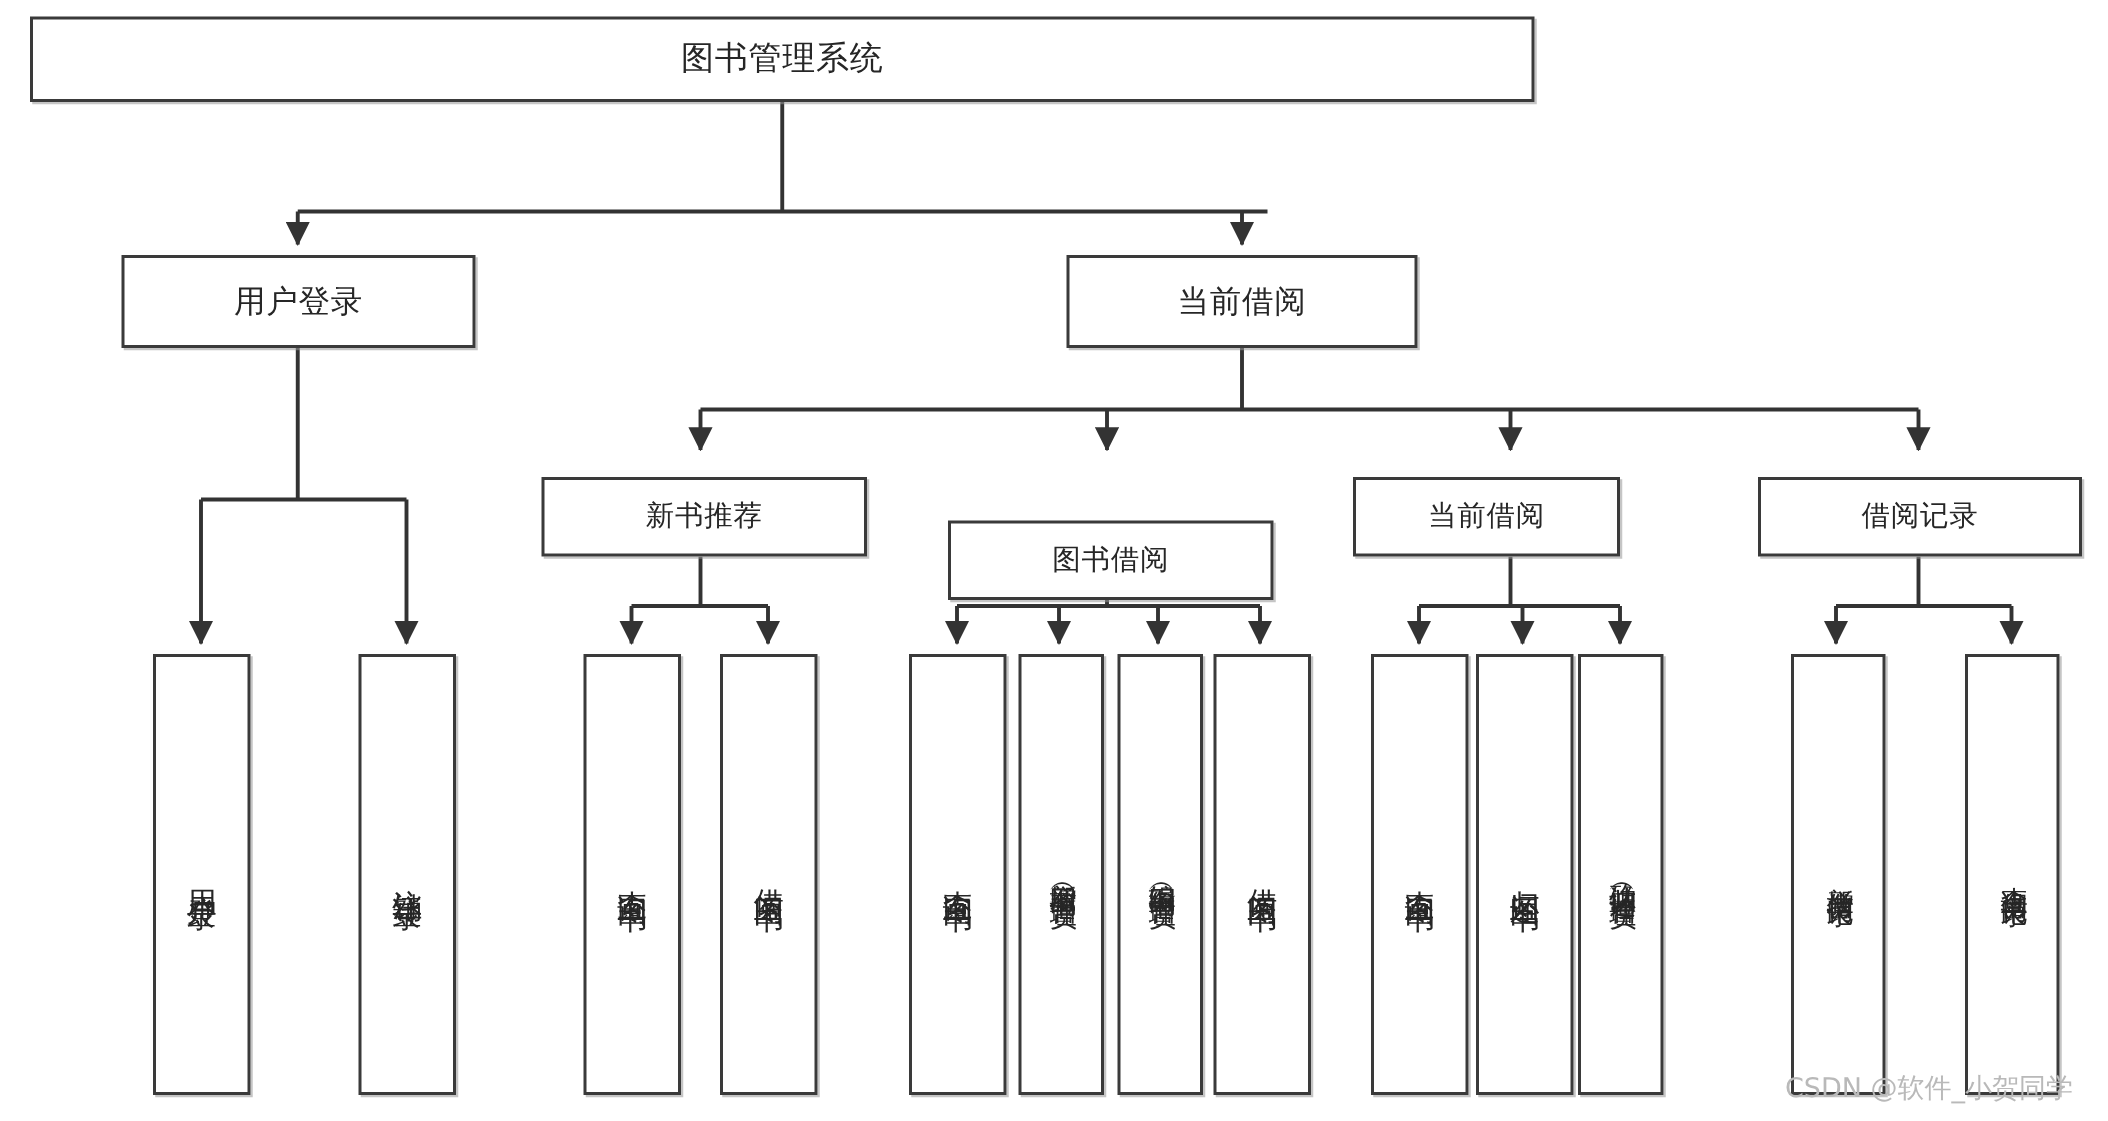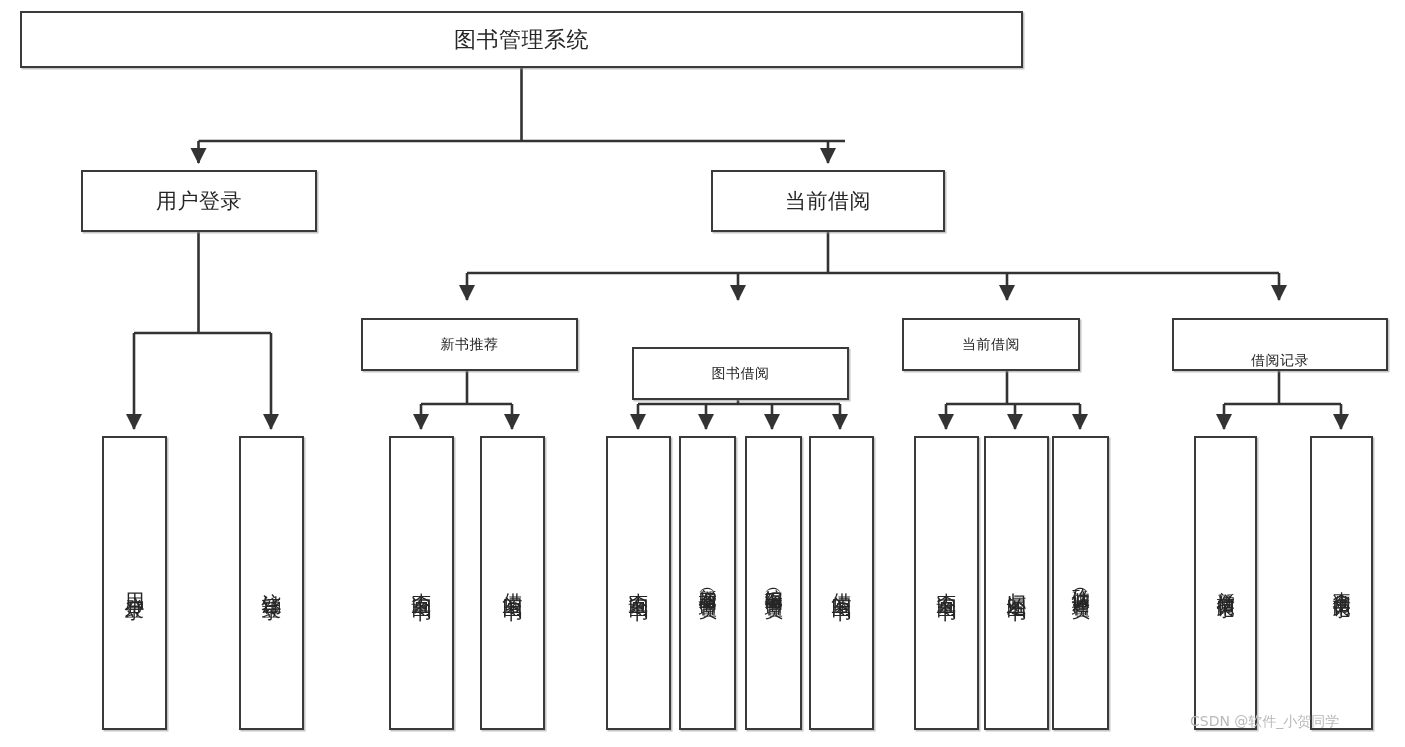--- a/index.html
+++ b/index.html
@@ -46,29 +46,29 @@
     user-select: none;
   }
   .node.vertical .label {
     writing-mode: vertical-rl;
     text-orientation: upright;
     letter-spacing: 3px;
     font-size: 21px;
   }
   .node.root .label { font-size: 22px; }
   .node.level2 .label { font-size: 21px; }
-  .node.level3 .label { font-size: 14px; }
+  .node.level3 .label { font-size: 19px; }
   .node.leaf .label { font-size: 20px; }
   .node.narrow .label { font-size: 18px; letter-spacing: 2px; }
 
   #watermark {
     position: absolute;
     left: 1190px;
     top: 713px;
-    font-size: 14px;
+    font-size: 18px;
     color: #b9b9b9;
     white-space: nowrap;
     z-index: 5;
     user-select: none;
   }
 </style>
 </head>
 <body>
 
 <div id="canvas">
@@ -136,21 +136,21 @@
 
   <div class="node level3" style="left:361px; top:318px; width:217px; height:53px;">
     <span class="label">新书推荐</span>
   </div>
   <div class="node level3" style="left:632px; top:318px; width:217px; height:53px;margin-top:29px;">
     <span class="label">图书借阅</span>
   </div>
   <div class="node level3" style="left:902px; top:318px; width:178px; height:53px;">
     <span class="label">当前借阅</span>
   </div>
-  <div class="node level3" style="left:1172px; top:318px; width:216px; height:53px;align-items:flex-end;">
+  <div class="node level3" style="left:1172px; top:318px; width:216px; height:53px;">
     <span class="label">借阅记录</span>
   </div>
 
   <div class="node leaf vertical" style="left:102px; top:436px; width:65px; height:294px;">
     <span class="label">用户登录</span>
   </div>
   <div class="node leaf vertical" style="left:239px; top:436px; width:65px; height:294px;">
     <span class="label">注销登录</span>
   </div>
 

